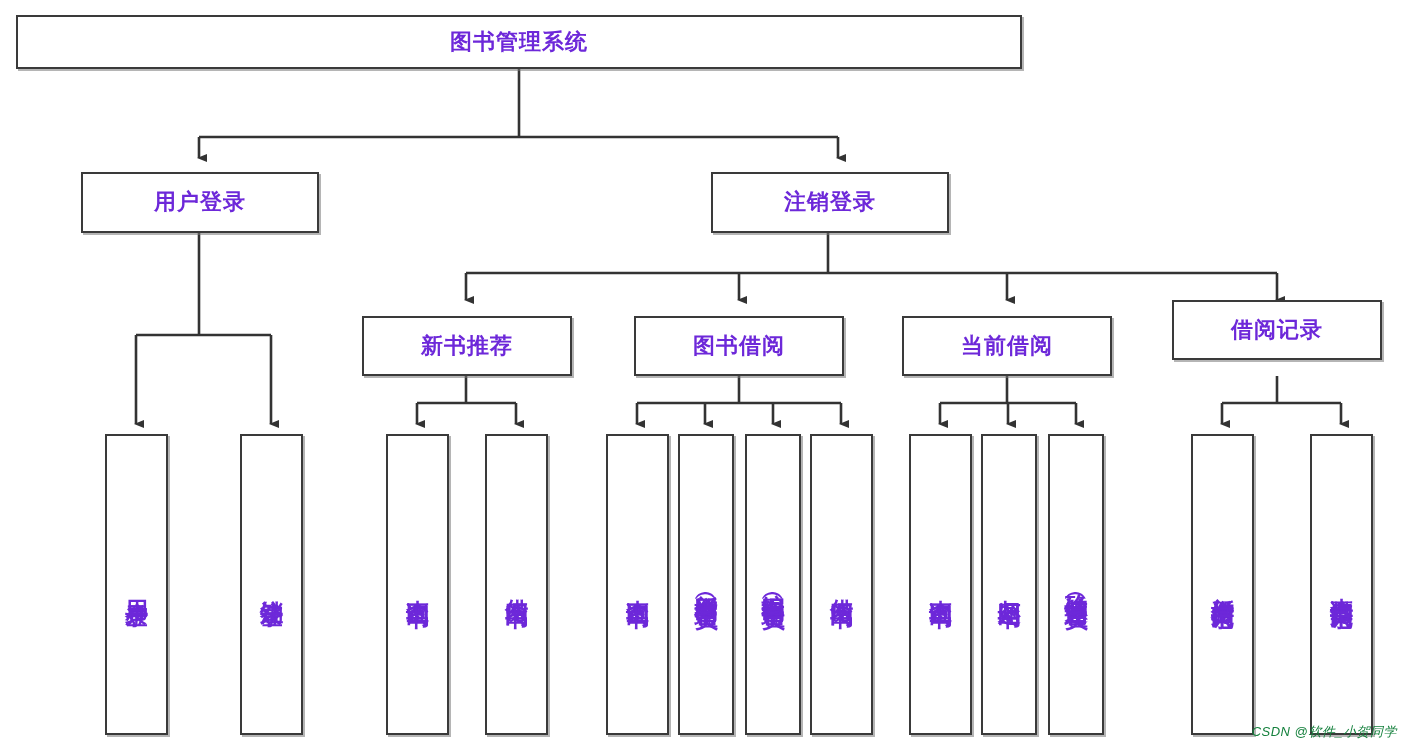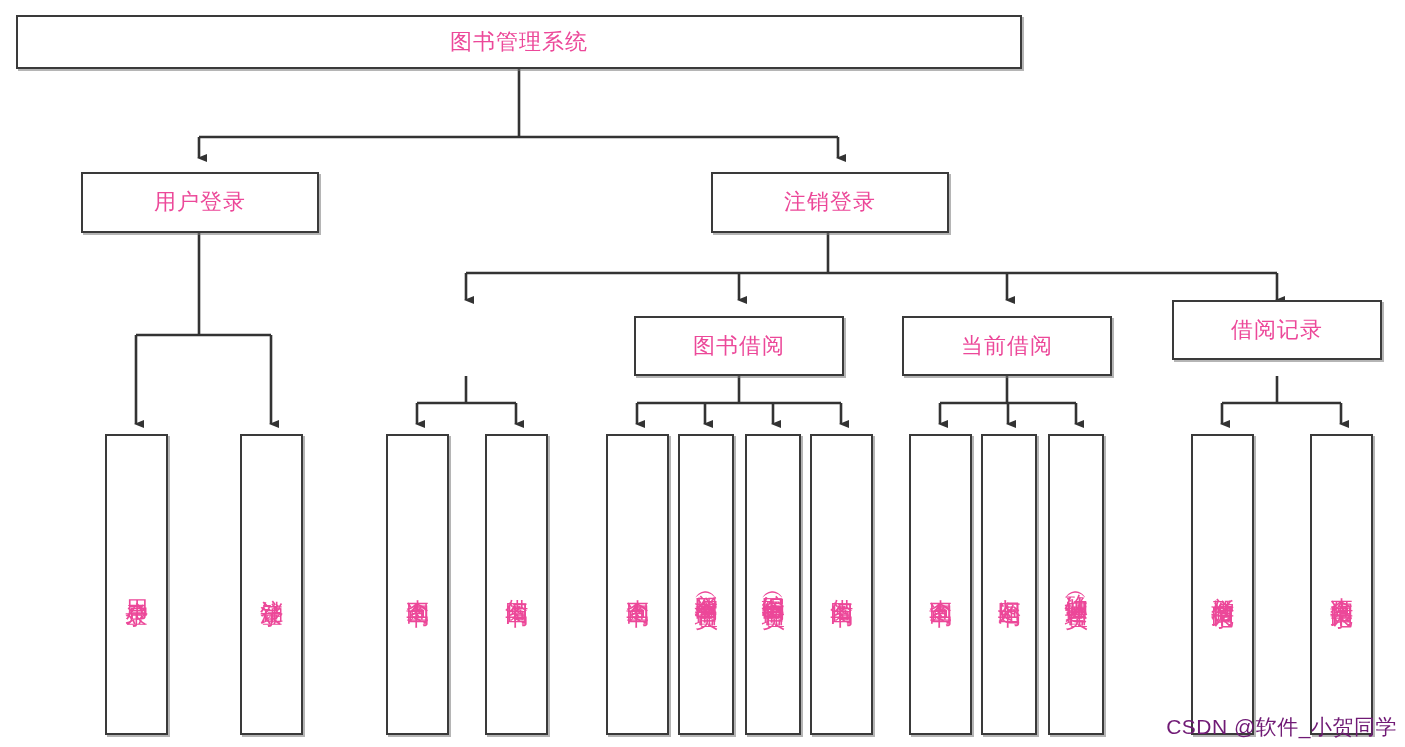--- a/index.html
+++ b/index.html
@@ -28,22 +28,23 @@
   }
   .node {
     position: absolute;
     box-sizing: border-box;
     background: #ffffff;
     border: 2px solid #3a3a3a;
     box-shadow: 2px 2px 0 0 rgba(120,120,120,0.55);
     display: flex;
     align-items: center;
     justify-content: center;
-    color: #ec4899;
+    color: #6d28d9;
     z-index: 2;
+    font-weight: bold;
   }
   .node.horiz {
     font-size: 22px;
     letter-spacing: 1px;
     line-height: 1.2;
   }
   .node.vert {
     writing-mode: vertical-rl;
     text-orientation: upright;
     font-size: 23px;
@@ -56,25 +57,26 @@
   .node.vert .vlabel {
     writing-mode: vertical-rl;
     text-orientation: upright;
     display: block;
     text-align: center;
   }
   .watermark {
     position: absolute;
     right: 8px;
     bottom: 6px;
-    font-size: 21px;
-    color: #701a75;
+    font-size: 13px;
+    color: #15803d;
     letter-spacing: 0.5px;
     white-space: nowrap;
     z-index: 5;
+    font-style: italic;
   }
 </style>
 </head>
 <body>
 
 <div id="canvas">
 
   <svg id="wires" viewBox="0 0 1405 747" xmlns="http://www.w3.org/2000/svg">
     <defs>
       <marker id="arr" markerWidth="10" markerHeight="10" refX="4" refY="8" orient="auto" markerUnits="userSpaceOnUse">
@@ -129,20 +131,23 @@
     <span>图书管理系统</span>
   </div>
 
   <div class="node horiz" style="left:81px; top:172px; width:238px; height:61px;">
     <span>用户登录</span>
   </div>
   <div class="node horiz" style="left:711px; top:172px; width:238px; height:61px;">
     <span>注销登录</span>
   </div>
 
+  <div class="node horiz" style="left:362px; top:316px; width:210px; height:60px;">
+    <span>新书推荐</span>
+  </div>
   <div class="node horiz" style="left:634px; top:316px; width:210px; height:60px;">
     <span>图书借阅</span>
   </div>
   <div class="node horiz" style="left:902px; top:316px; width:210px; height:60px;">
     <span>当前借阅</span>
   </div>
   <div class="node horiz" style="left:1172px; top:300px; width:210px; height:60px;">
     <span>借阅记录</span>
   </div>
 

